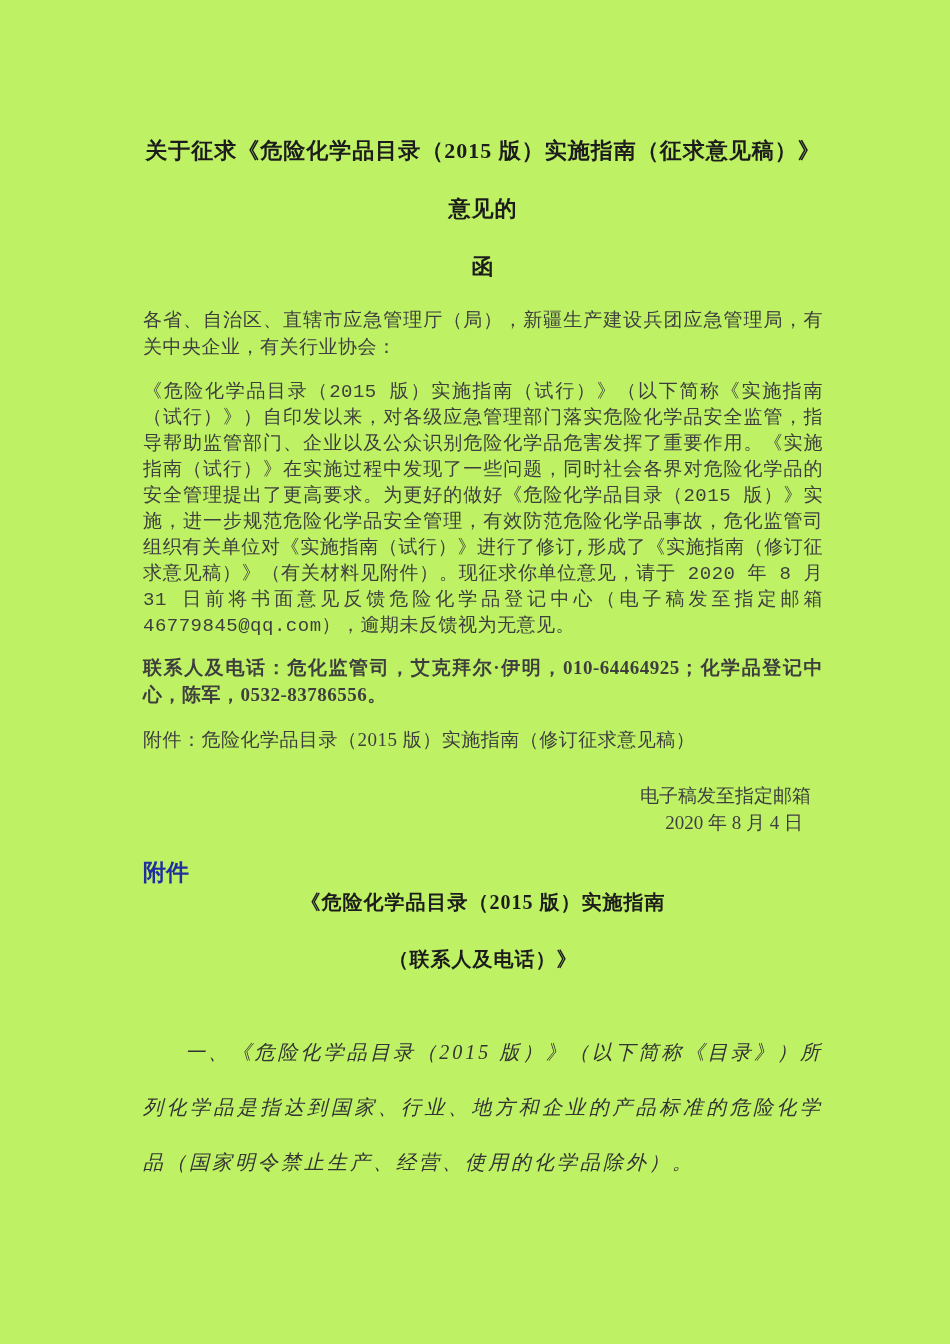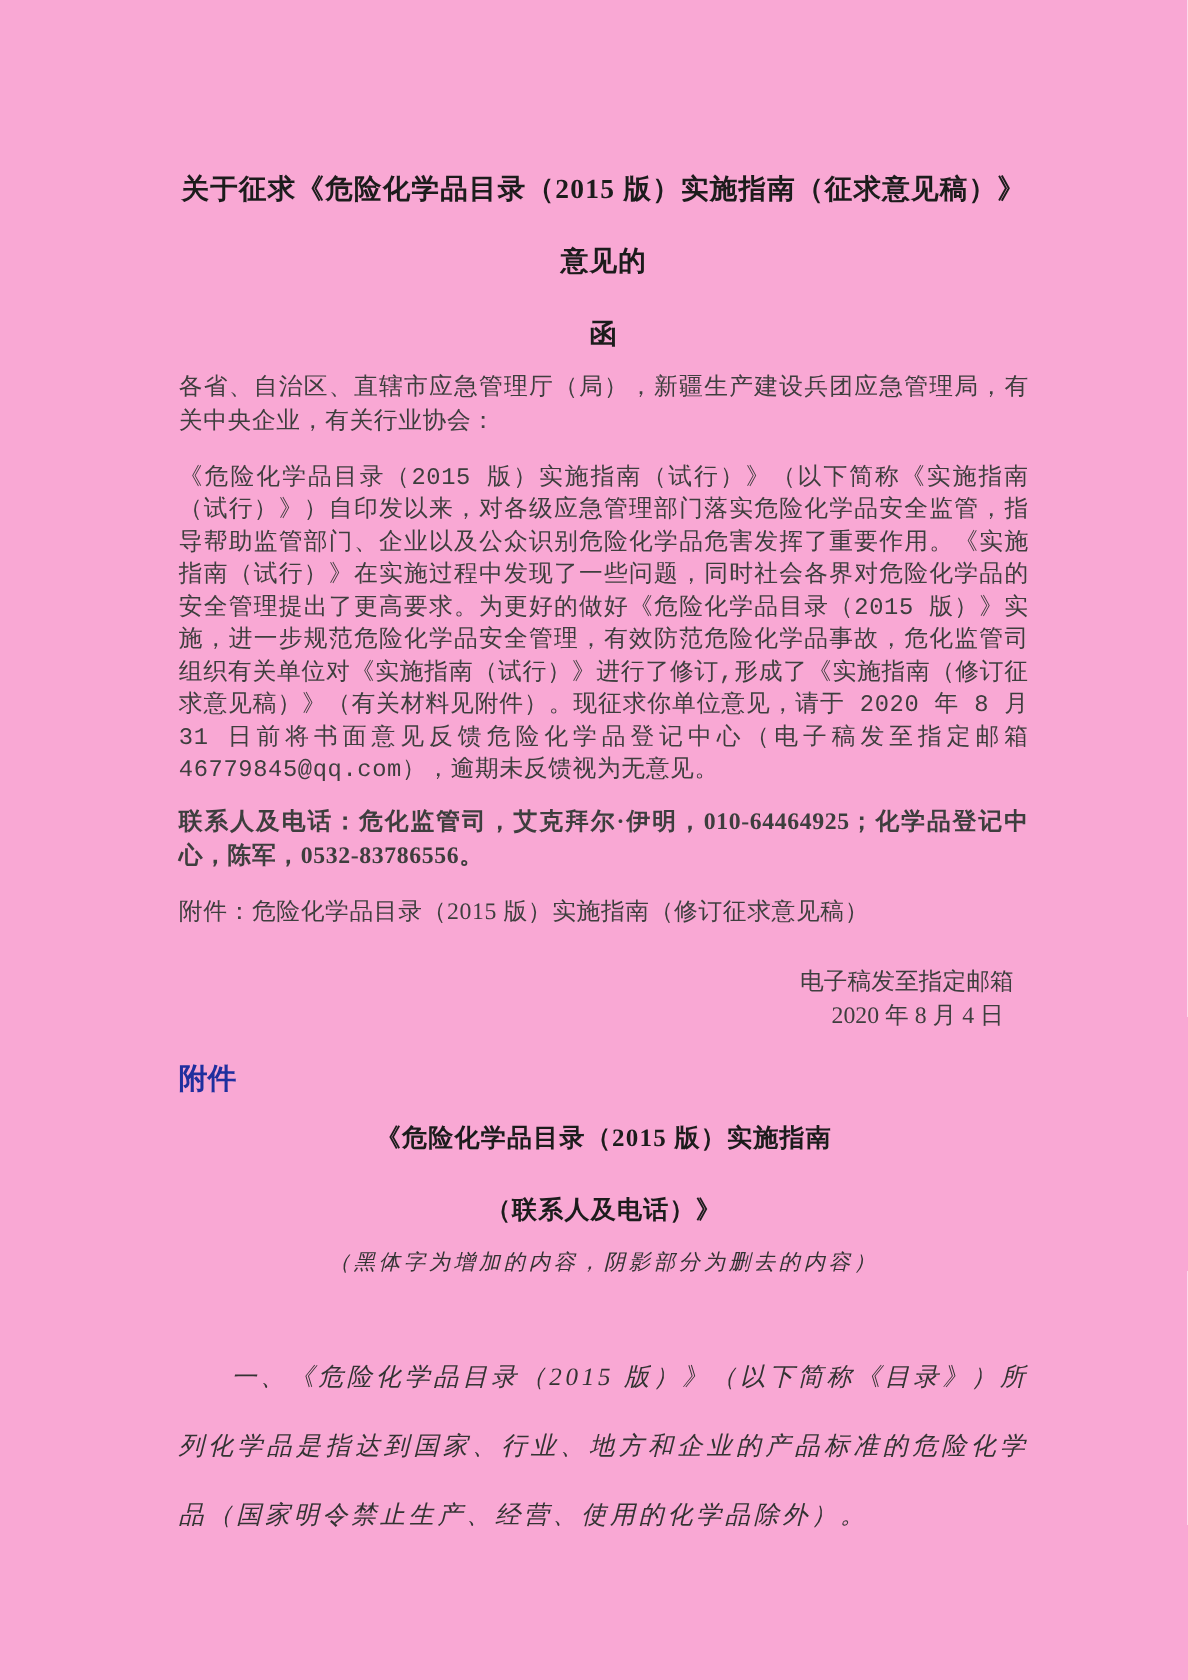--- a/index.html
+++ b/index.html
@@ -2,62 +2,61 @@
 <html><head>
 <meta charset="utf-8">
 <style>
   * { margin: 0; padding: 0; box-sizing: border-box; }
   html, body { background: #ffffff; }
   .page {
     position: relative;
     width: 950px;
     height: 1344px;
     margin: 0 auto;
-    background: #f9a8d4;
+    background: #bef264;
     overflow: hidden;
     font-family: "Liberation Serif", "DejaVu Serif", serif;
     color: #3e3e3e;
     padding: 122px 127px 0 143px;
   }
   .doc-title {
     text-align: center;
     font-size: 22px;
     font-weight: bold;
     color: #1c1c1c;
     line-height: 58px;
     letter-spacing: 1px;
   }
   .para {
     font-size: 19px;
     line-height: 27px;
     text-align: justify;
     letter-spacing: 0.5px;
   }
-  .salutation   { }
+  .salutation   { margin-top: 10px; }
   .body-para    { margin-top: 19px; line-height: 26px; font-family: Liberation Mono, monospace; }
   .contact-para { margin-top: 15px; font-weight: bold; }
   .attach-ref   { margin-top: 18px; }
   .signature {
     margin-top: 29px;
     text-align: right;
     font-size: 19px;
     line-height: 27px;
     padding-right: 12px;
   }
   .signature .date-line { padding-right: 8px; }
   .fujian-label {
     margin-top: 21px;
     font-family: Liberation Serif, serif;
     font-weight: bold;
     font-size: 23px;
     line-height: 32px;
     color: #1f2f9e;
   }
   .att-title {
-    margin-top: 19px;
     text-align: center;
     font-size: 20px;
     font-weight: bold;
     color: #1c1c1c;
     line-height: 26px;
     letter-spacing: 1px;
   }
   .att-title-2 { margin-top: 31px; }
   .att-note {
     margin-top: 17px;
@@ -100,17 +99,16 @@
   <div class="signature">
     <div>电子稿发至指定邮箱</div>
     <div class="date-line">2020 年 8 月 4 日</div>
   </div>
 
   <div class="fujian-label">附件</div>
 
   <div class="att-title att-title-1">《危险化学品目录（2015 版）实施指南</div>
   <div class="att-title att-title-2">（联系人及电话）》</div>
 
-  <div class="att-note">（黑体字为增加的内容，阴影部分为删去的内容）</div>
 
   <p class="att-para">一、《危险化学品目录（2015 版）》（以下简称《目录》）所列化学品是指达到国家、行业、地方和企业的产品标准的危险化学品（国家明令禁止生产、经营、使用的化学品除外）。</p>
 
 </div>
 
 </body></html>

